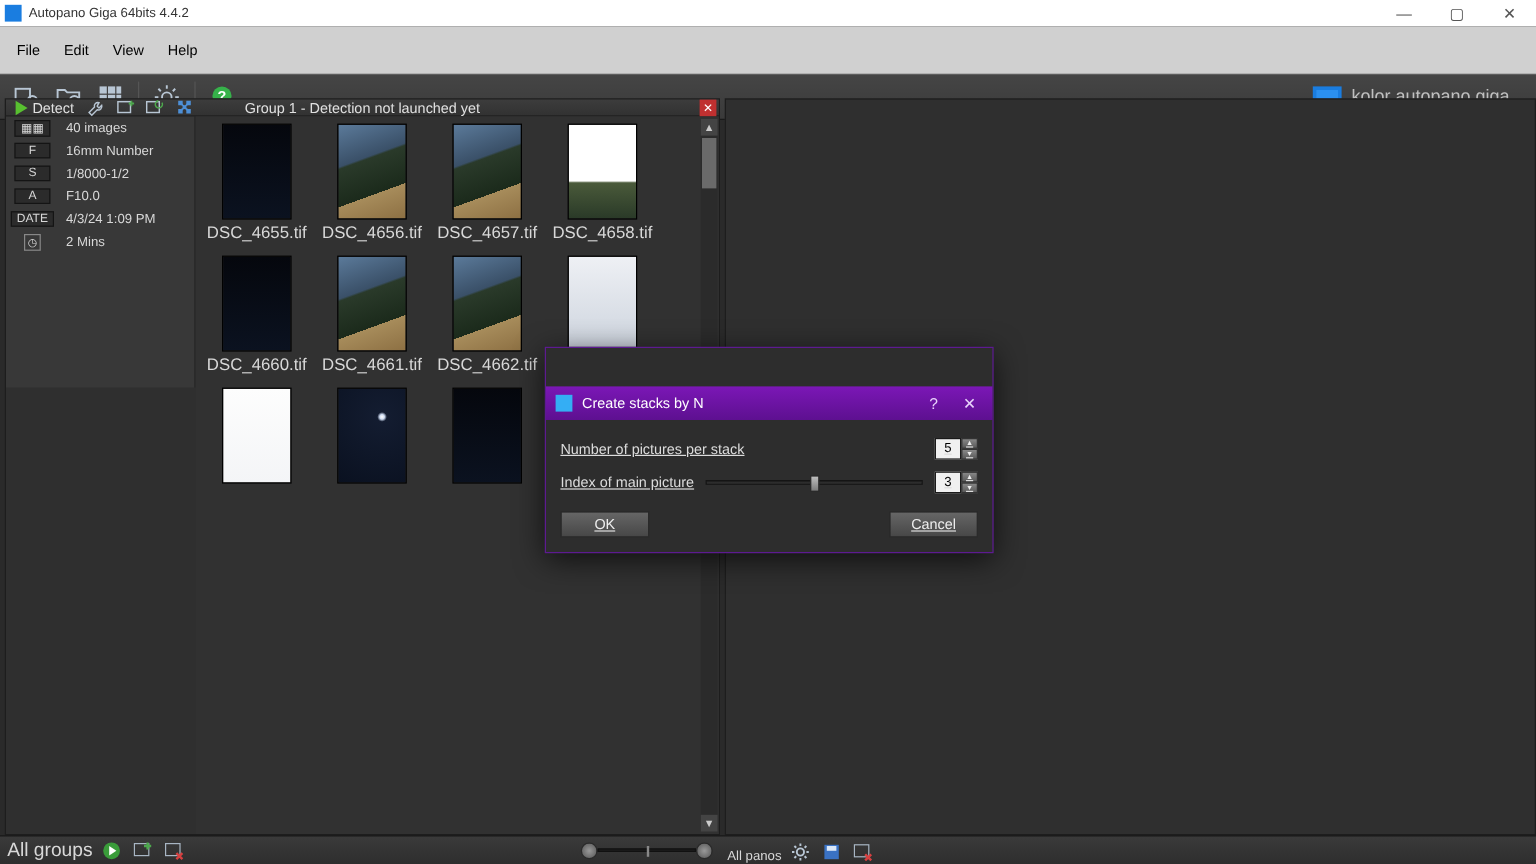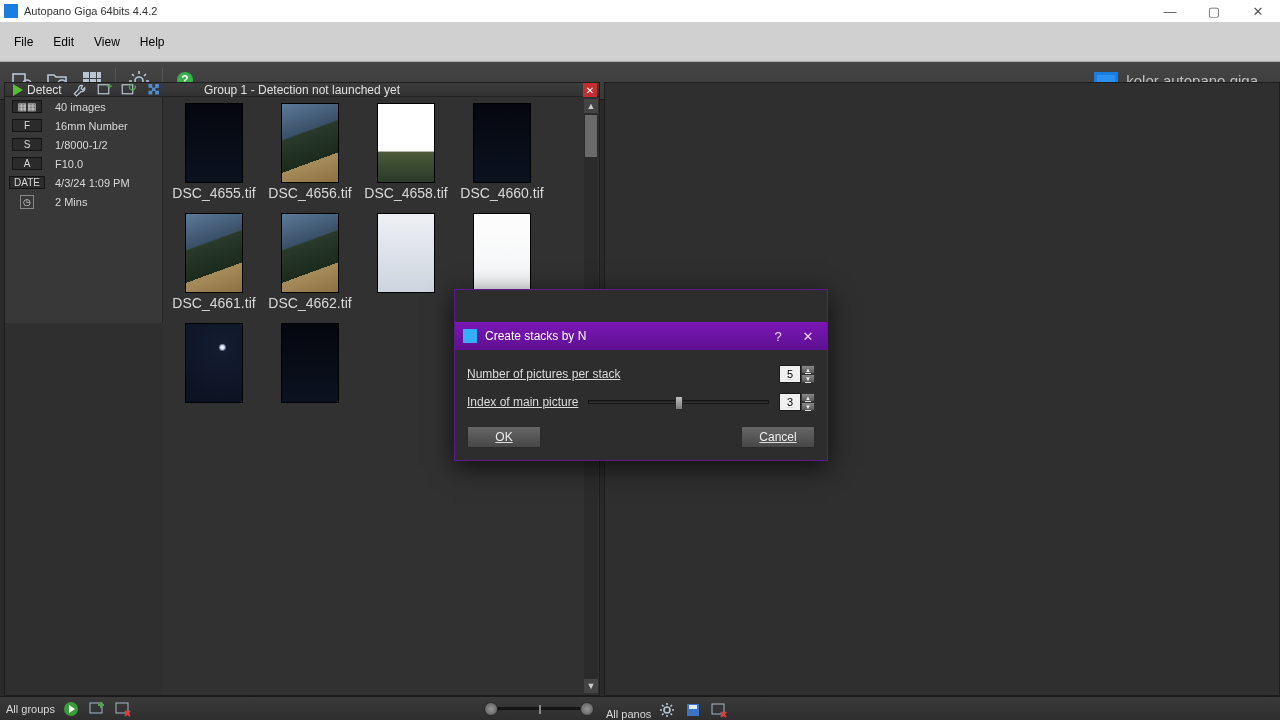--- a/index.html
+++ b/index.html
@@ -73,21 +73,21 @@
 .spinner-input { width:22px; height:18px; background:#f0f0f0; color:#000; border:1px solid #1a1a1a; text-align:center; font-size:11px; padding:0;}
 .spinner-btns { width:14px; height:18px; background:#666; display:flex; flex-direction:column;}
 .spinner-btns span{flex:1;display:flex;align-items:center;justify-content:center;font-size:6px;color:#eee;background:linear-gradient(#888,#5a5a5a);border:1px solid #333;}
 .slider { flex:1; height:4px; background:linear-gradient(#1c1c1c,#3a3a3a); margin:0 10px; position:relative; border:1px solid #141414;}
 .slider .handle{position:absolute;top:-5px;width:8px;height:14px;background:linear-gradient(#bfbfbf,#7a7a7a);border:1px solid #2a2a2a;}
 .dlg-btns { display:flex; justify-content:space-between; gap:8px; margin-top:10px;}
 .dlg-btn { width:74px; height:22px; background:linear-gradient(#666,#474747); border:1px solid #2a2a2a; color:#eee; font-size:12px; display:flex;align-items:center;justify-content:center;}
 
 
 .statusbar { position:absolute; left:0; right:0; bottom:0; height:24px; display:flex; }
-.status-left { width:600px; height:100%; background:linear-gradient(#3a3a3a,#2e2e2e); display:flex; align-items:center; color:#d8d8d8; font-size:11px; padding:0 6px; border-top:1px solid #1a1a1a; gap:6px;}
+.status-left { width:600px; height:100%; background:linear-gradient(#3a3a3a,#2e2e2e); display:flex; align-items:center; color:#d8d8d8; font-size:16px; padding:0 6px; border-top:1px solid #1a1a1a; gap:6px;}
 .status-right { flex:1; height:100%; background:linear-gradient(#3a3a3a,#2e2e2e); display:flex; align-items:flex-end; color:#d8d8d8; font-size:11px; padding:0 6px; border-top:1px solid #1a1a1a; gap:6px;}
 .status-icon { width:20px;height:20px; display:flex;align-items:center;justify-content:center;}
 .status-icon svg{width:16px;height:16px;}
 .zoom-ctrl { margin-left:auto; display:flex; align-items:center; gap:0;}
 .zoom-knob { width:14px;height:14px;border-radius:50%;background:radial-gradient(circle,#999,#555);border:1px solid #2a2a2a;}
 .zoom-track { width:82px; height:3px; background:#1c1c1c; border:1px solid #111; position:relative;}
 .zoom-track .tick{position:absolute;top:-3px;width:2px;height:9px;background:#888;}
 
 
 .ico-stroke{stroke:#b8c6d4;fill:none;stroke-width:1.6;}
@@ -219,20 +219,24 @@
       </div>
       <div class="thumbs">
         <div class="thumb-grid" id="thumb-grid">
             <div class="thumb-item">
               <div class="thumb-img t-dark"></div>
               <span>DSC_4655.tif</span>
             </div>
             <div class="thumb-item">
               <div class="thumb-img t-tree"></div>
               <span>DSC_4656.tif</span>
+            </div>
+            <div class="thumb-item">
+              <div class="thumb-img t-tree"></div>
+              <span>DSC_4657.tif</span>
             </div>
             <div class="thumb-item">
               <div class="thumb-img t-bright"></div>
               <span>DSC_4658.tif</span>
             </div>
             <div class="thumb-item">
               <div class="thumb-img t-dark"></div>
               <span>DSC_4660.tif</span>
             </div>
             <div class="thumb-item">

